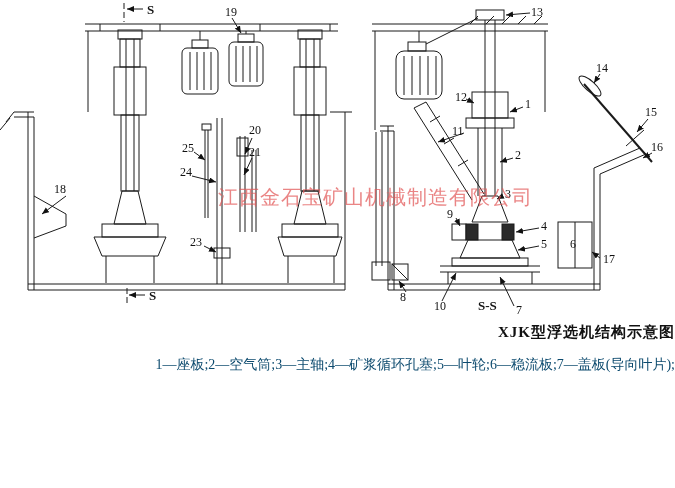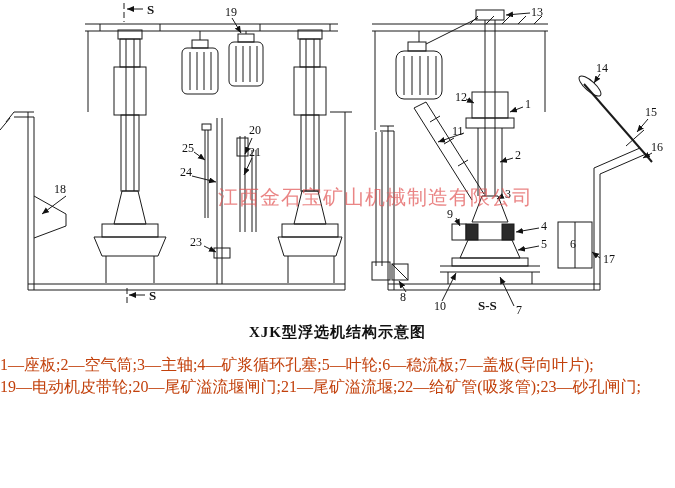--- a/index.html
+++ b/index.html
@@ -5,23 +5,23 @@
   * { margin:0; padding:0; box-sizing:border-box; }
   body { background:#ffffff; font-family:"Liberation Serif", serif; }
   .page { position:relative; width:675px; height:488px; background:#fff; overflow:hidden; }
   .drawing { position:relative; width:675px; height:315px; }
   .watermark {
     position:absolute; left:218px; top:184px;
     font-size:20px; color:rgba(226,86,86,.72);
     white-space:nowrap; pointer-events:none; letter-spacing:1px;
     font-family:"Liberation Serif", serif;
   }
-  .title-row { text-align:center; margin-top:8px; }
+  .title-row { text-align:right; margin-top:8px; }
   .diagram-title { display:inline-block; font-size:15px; font-weight:bold; color:#111; letter-spacing:1px; }
-  .legend { margin-top:12px; text-align:left; font-size:16px; color:#c2410c; line-height:21.5px; }
+  .legend { margin-top:12px; text-align:right; font-size:14px; color:#0c4a6e; line-height:21.5px; }
   svg text { font-family:"Liberation Serif", serif; font-size:12px; fill:#111; }
   svg .sec { font-size:13px; font-weight:bold; }
 </style>
 </head>
 <body>
 
 <div class="page">
 
   <div class="drawing">
     <svg width="675" height="315" viewBox="0 0 675 315">
@@ -253,16 +253,15 @@
 
     <div class="watermark">江西金石宝矿山机械制造有限公司</div>
   </div>
 
   <div class="title-row">
     <div class="diagram-title">XJK型浮选机结构示意图</div>
   </div>
 
   <div class="legend">
     <div>1—座板;2—空气筒;3—主轴;4—矿浆循环孔塞;5—叶轮;6—稳流板;7—盖板(导向叶片);</div>
-    <div>19—电动机皮带轮;20—尾矿溢流堰闸门;21—尾矿溢流堰;22—给矿管(吸浆管);23—砂孔闸门;</div>
   </div>
 
 </div>
 
 </body></html>

